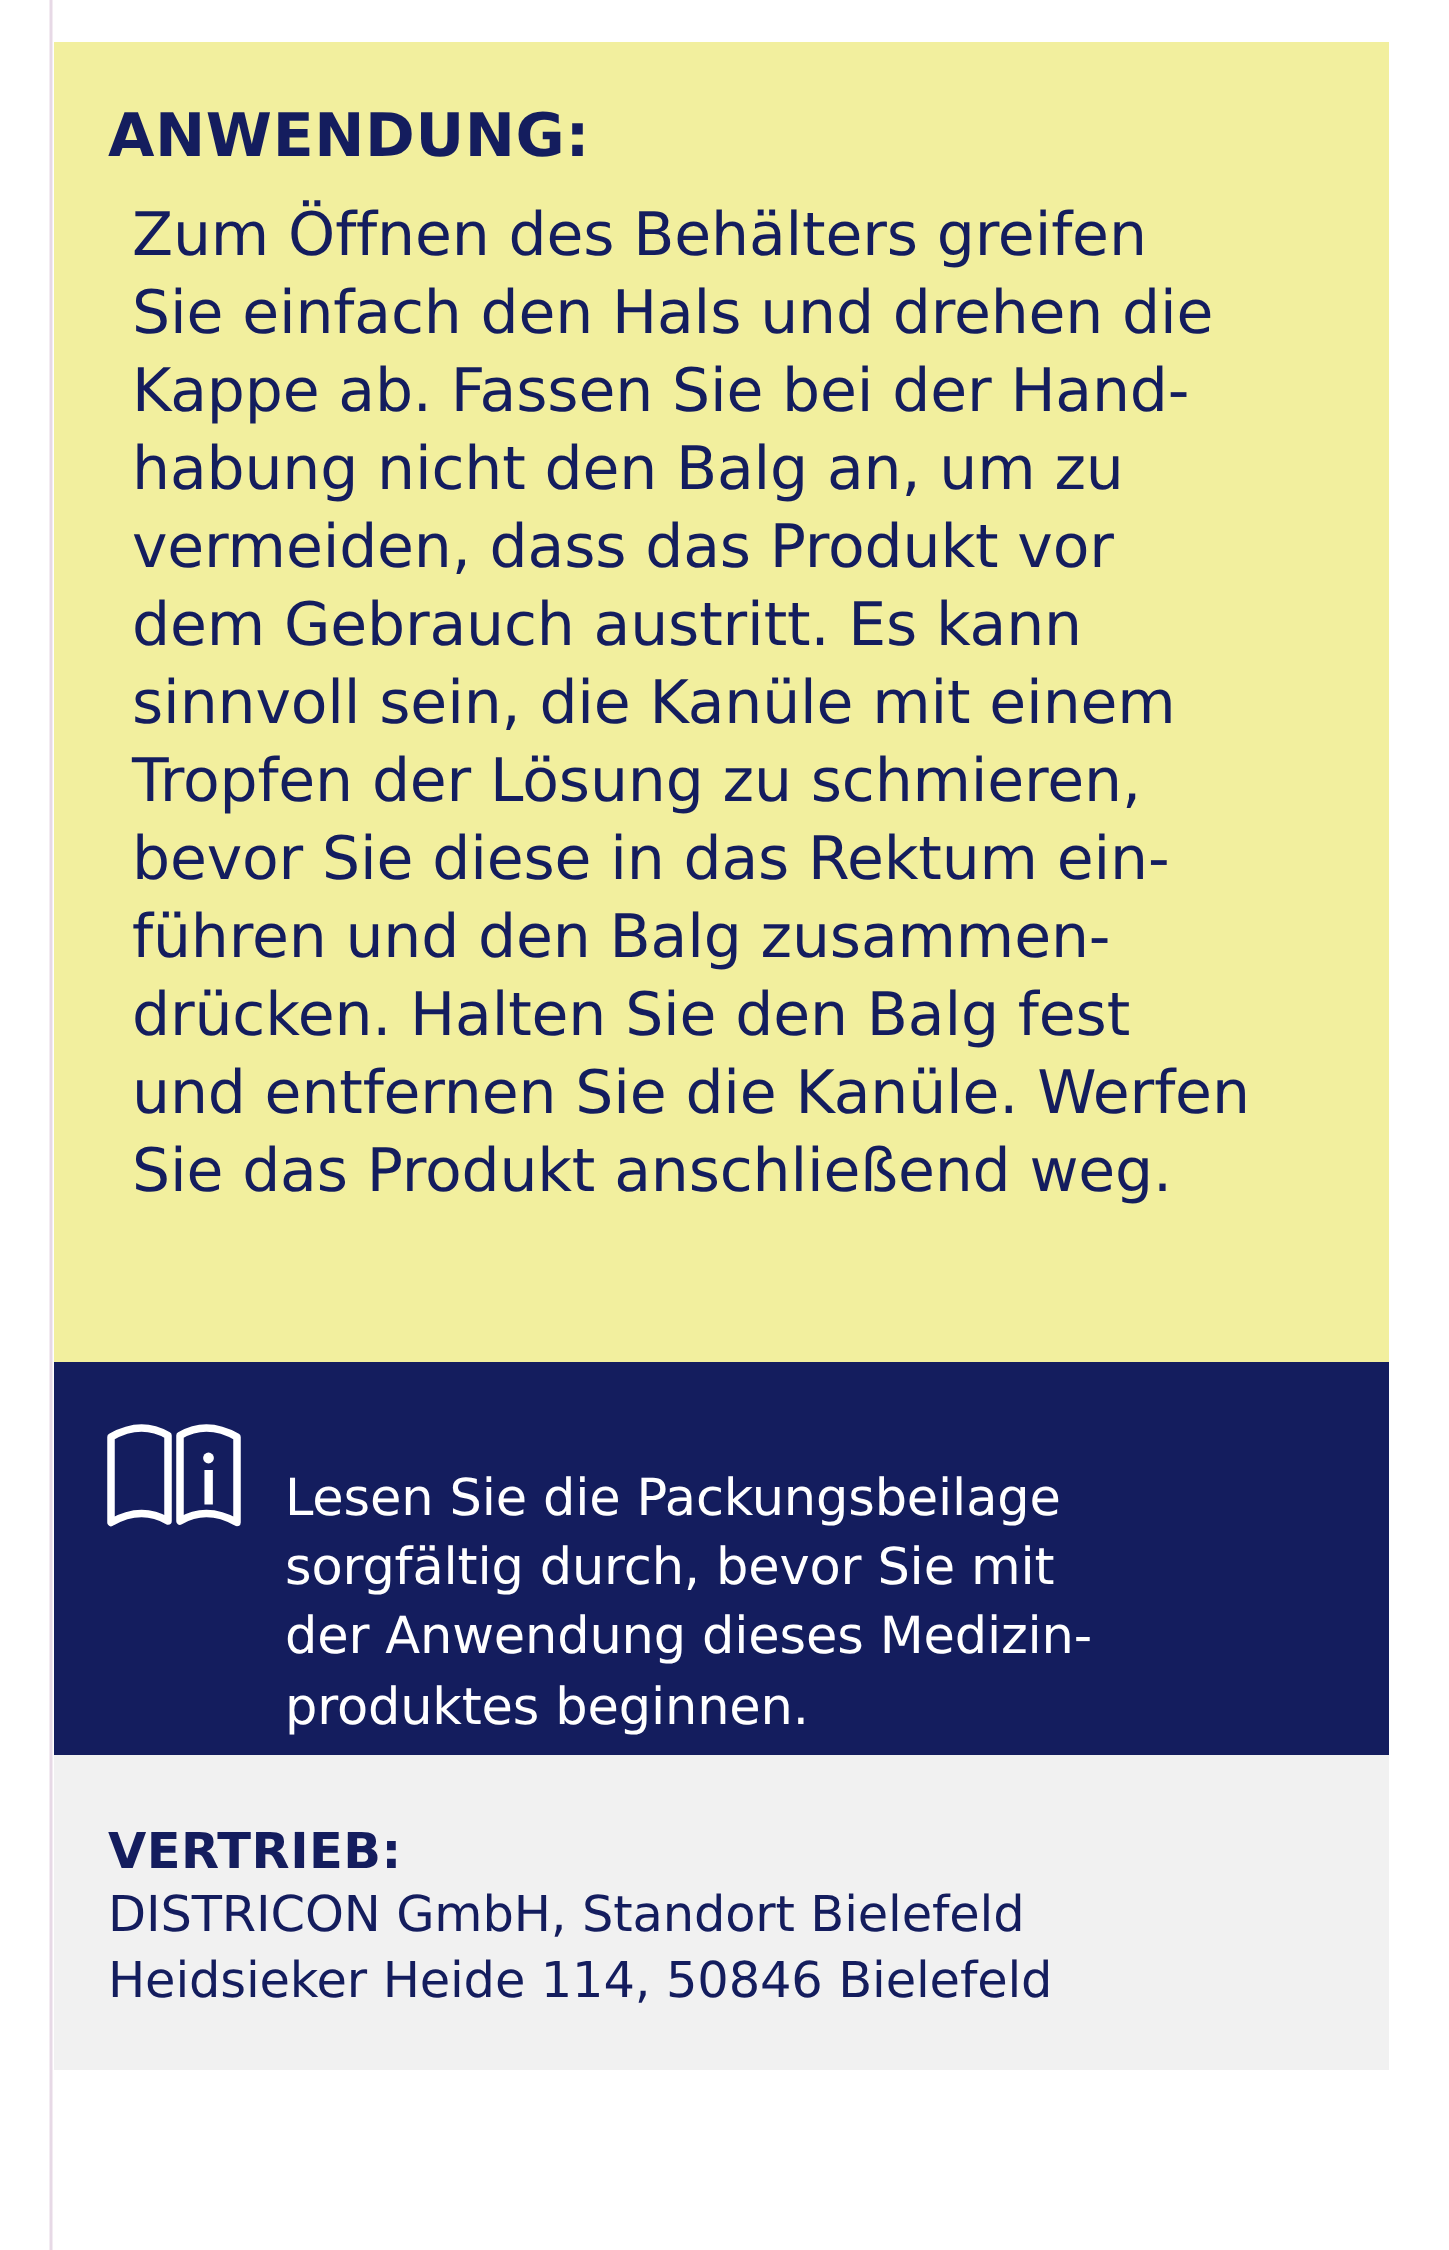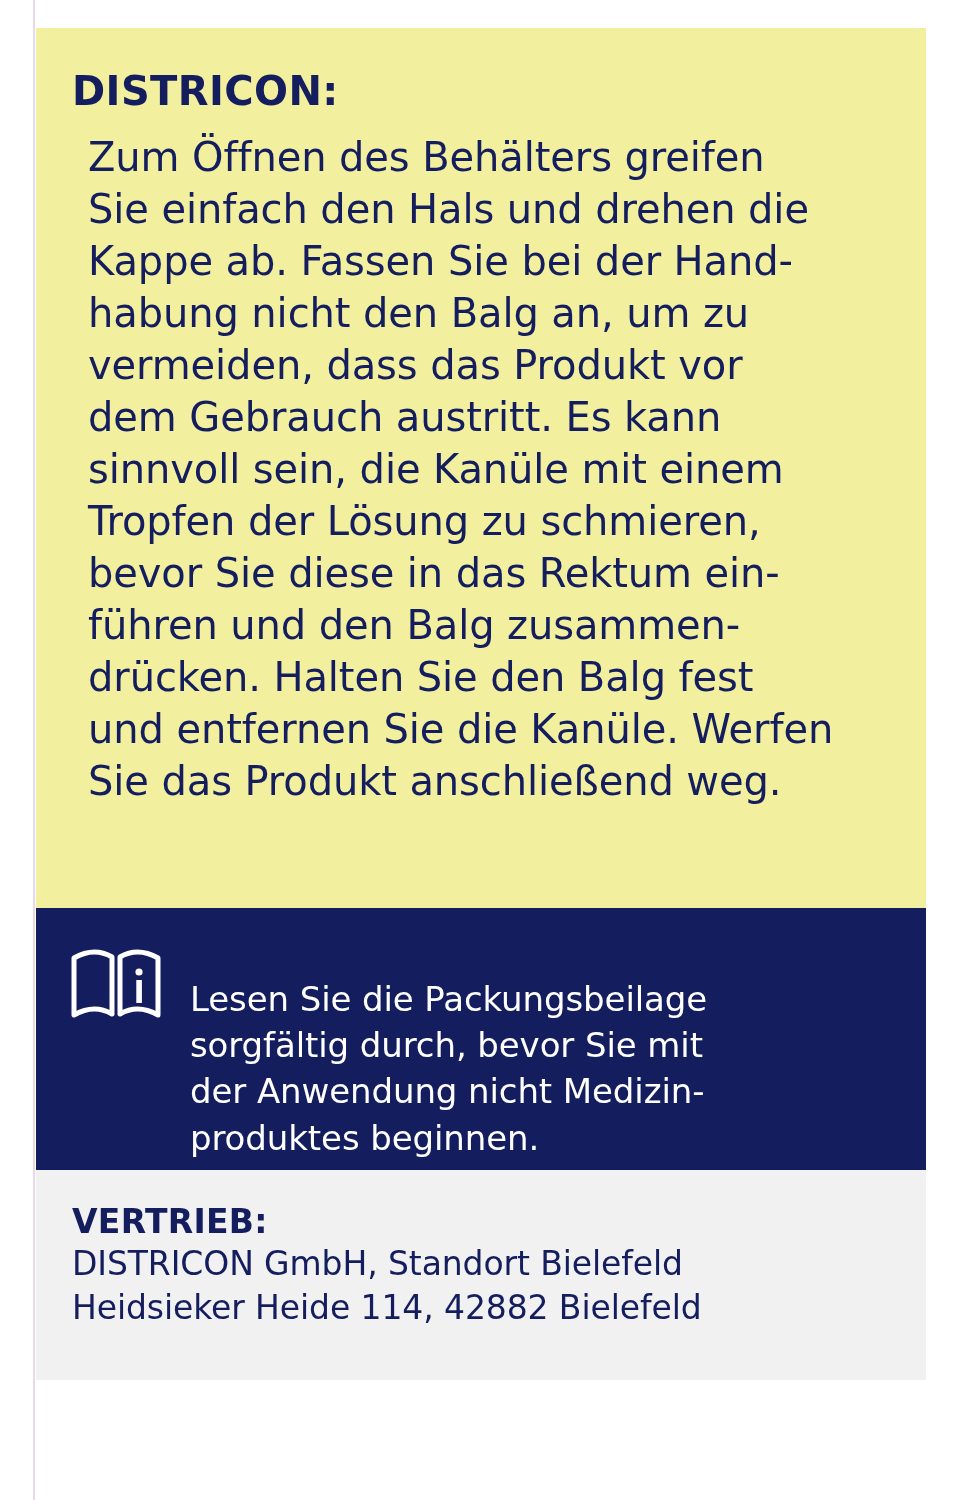--- a/index.html
+++ b/index.html
@@ -115,21 +115,21 @@
 
   
   .panel-distributor {
     position: absolute;
     left: 0;
     top: 1170px;
     width: 890px;
     height: 210px;
     background: #f1f1f1;
     box-sizing: border-box;
-    padding: 32px 36px 0 36px;
+    padding: 44px 36px 0 36px;
   }
   .dist-heading {
     color: #141d5e;
     font-size: 33px;
     font-weight: 700;
     letter-spacing: 0.3px;
     margin: 0 0 1px 0;
   }
   .dist-body {
     color: #141d5e;
@@ -155,21 +155,21 @@
 
 <div class="package">
 
   <div class="edge-white"></div>
   <div class="edge-line"></div>
   <div class="edge-line-2"></div>
 
   <div class="content">
 
     <section class="panel-application">
-      <h1 class="app-heading">DISTRICON:</h1>
+      <h1 class="app-heading">ANWENDUNG:</h1>
       <p class="app-body">Zum Öffnen des Behälters greifen
 Sie einfach den Hals und drehen die
 Kappe ab. Fassen Sie bei der Hand-
 habung nicht den Balg an, um zu
 vermeiden, dass das Produkt vor
 dem Gebrauch austritt. Es kann
 sinnvoll sein, die Kanüle mit einem
 Tropfen der Lösung zu schmieren,
 bevor Sie diese in das Rektum ein-
 führen und den Balg zusammen-
@@ -182,26 +182,26 @@
       <span class="leaflet-icon">
         <svg viewBox="0 0 92 74" width="92" height="74" aria-hidden="true">
           <path d="M4 10 C18 2, 30 2, 42 9 L42 66 C30 59, 18 59, 4 67 Z" fill="none" stroke="#ffffff" stroke-width="5" stroke-linejoin="round"></path>
           <path d="M50 9 C62 2, 74 2, 88 10 L88 67 C74 59, 62 59, 50 66 Z" fill="none" stroke="#ffffff" stroke-width="5" stroke-linejoin="round"></path>
           <circle cx="69" cy="24" r="3.6" fill="#ffffff"></circle>
           <rect x="66.3" y="32" width="5.6" height="23" fill="#ffffff"></rect>
         </svg>
       </span>
       <p class="leaflet-text">Lesen Sie die Packungsbeilage
 sorgfältig durch, bevor Sie mit
-der Anwendung nicht Medizin-
+der Anwendung dieses Medizin-
 produktes beginnen.</p>
     </section>
 
     <section class="panel-distributor">
       <h2 class="dist-heading">VERTRIEB:</h2>
       <p class="dist-body">DISTRICON GmbH, Standort Bielefeld
-Heidsieker Heide 114, 42882 Bielefeld</p>
+Heidsieker Heide 114, 50846 Bielefeld</p>
     </section>
 
     <div class="panel-bottom-white"></div>
 
   </div>
 </div>
 
 </body></html>

